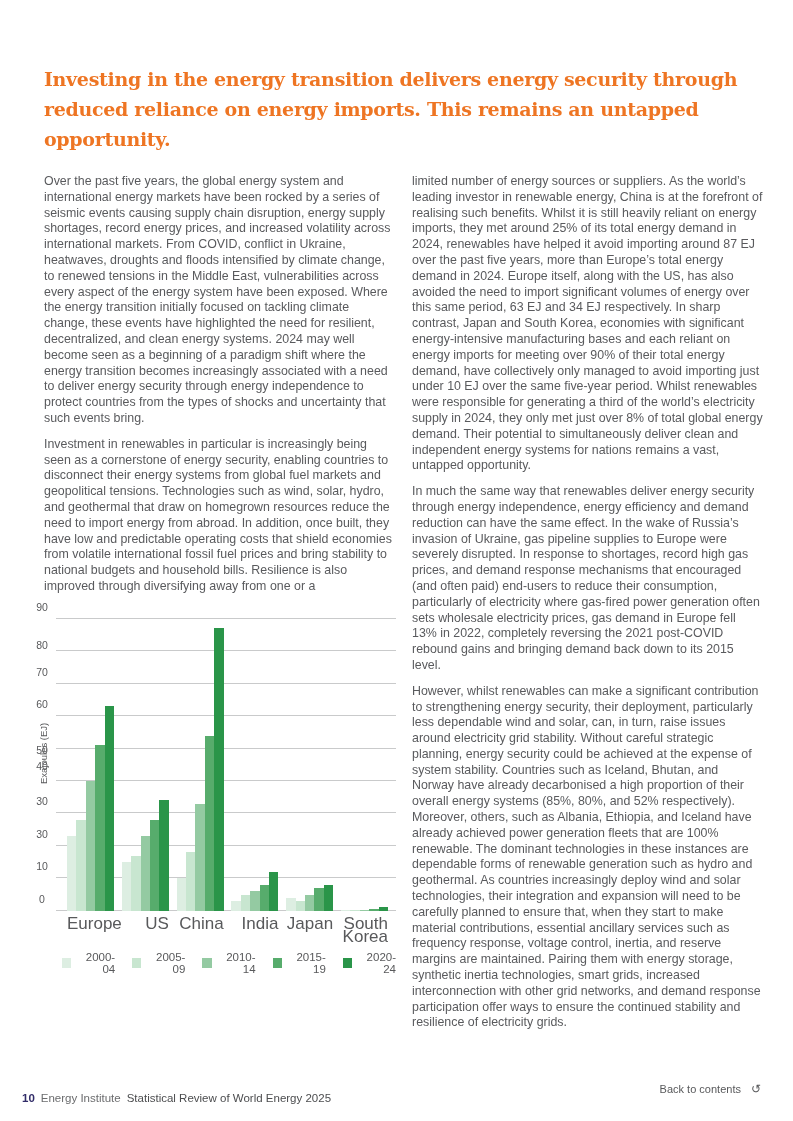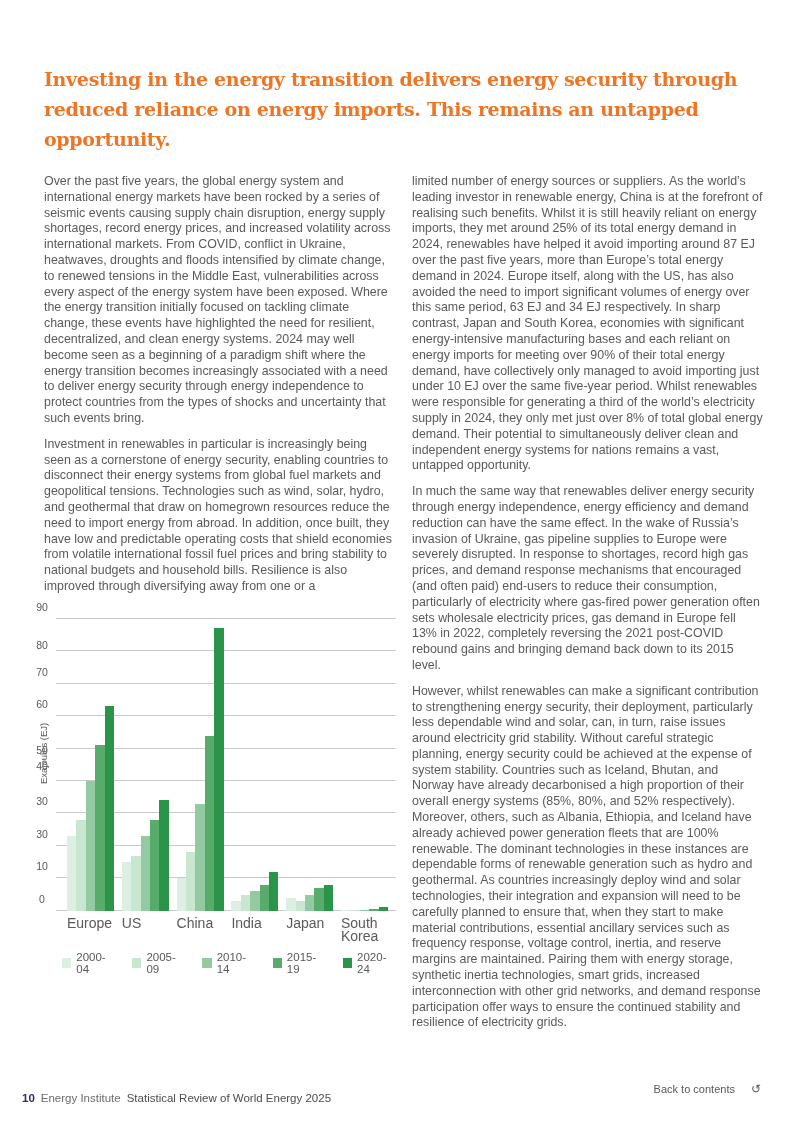--- a/index.html
+++ b/index.html
@@ -77,43 +77,43 @@
     display:flex; justify-content:space-between;
     align-items:flex-end; padding:0 8px 0 7px;
   }
   .group { width:47px; display:flex; align-items:flex-end; height:100%; }
   .bar { flex:1 1 0; }
   .cat-row {
     margin-left:28px; display:flex; justify-content:space-between;
     padding:0 8px 0 7px; margin-top:6px;
   }
   .cat-label {
-    width:47px; text-align:left;
-    font-size:14px; line-height:13px; color:#58595b;
+    width:47px; text-align:right;
+    font-size:17px; line-height:13px; color:#58595b;
   }
   .legend {
     margin-left:30px; margin-top:8px;
     display:flex; align-items:center; gap:17px;
   }
-  .legend-item { display:flex; align-items:center; gap:5px; }
+  .legend-item { display:flex; align-items:center; gap:5px;text-align:right; }
   .legend-swatch { width:10px; height:10px; display:inline-block; }
   .legend-label { font-size:11.5px; color:#58595b; }
 
   
   .footer {
     position:absolute; left:22px; bottom:17px;
     font-size:11.5px; color:#6b6c6e;
     display:flex; gap:6px; align-items:baseline;
   }
   .footer .pagenum { font-weight:bold; color:#312c68; }
   .footer .pubtitle { font-weight:normal; color:#4c4d4f; }
   .back-link {
     position:absolute; right:32px; bottom:25px;
     font-size:11px; color:#58595b;
-    display:flex; align-items:center; gap:16px;
+    display:flex; align-items:center; gap:10px;
     cursor:pointer;
   }
   .back-link .icon { font-size:12px; }
 </style>
 </head>
 <body>
 
 <div class="page">
   <div class="content">
 

